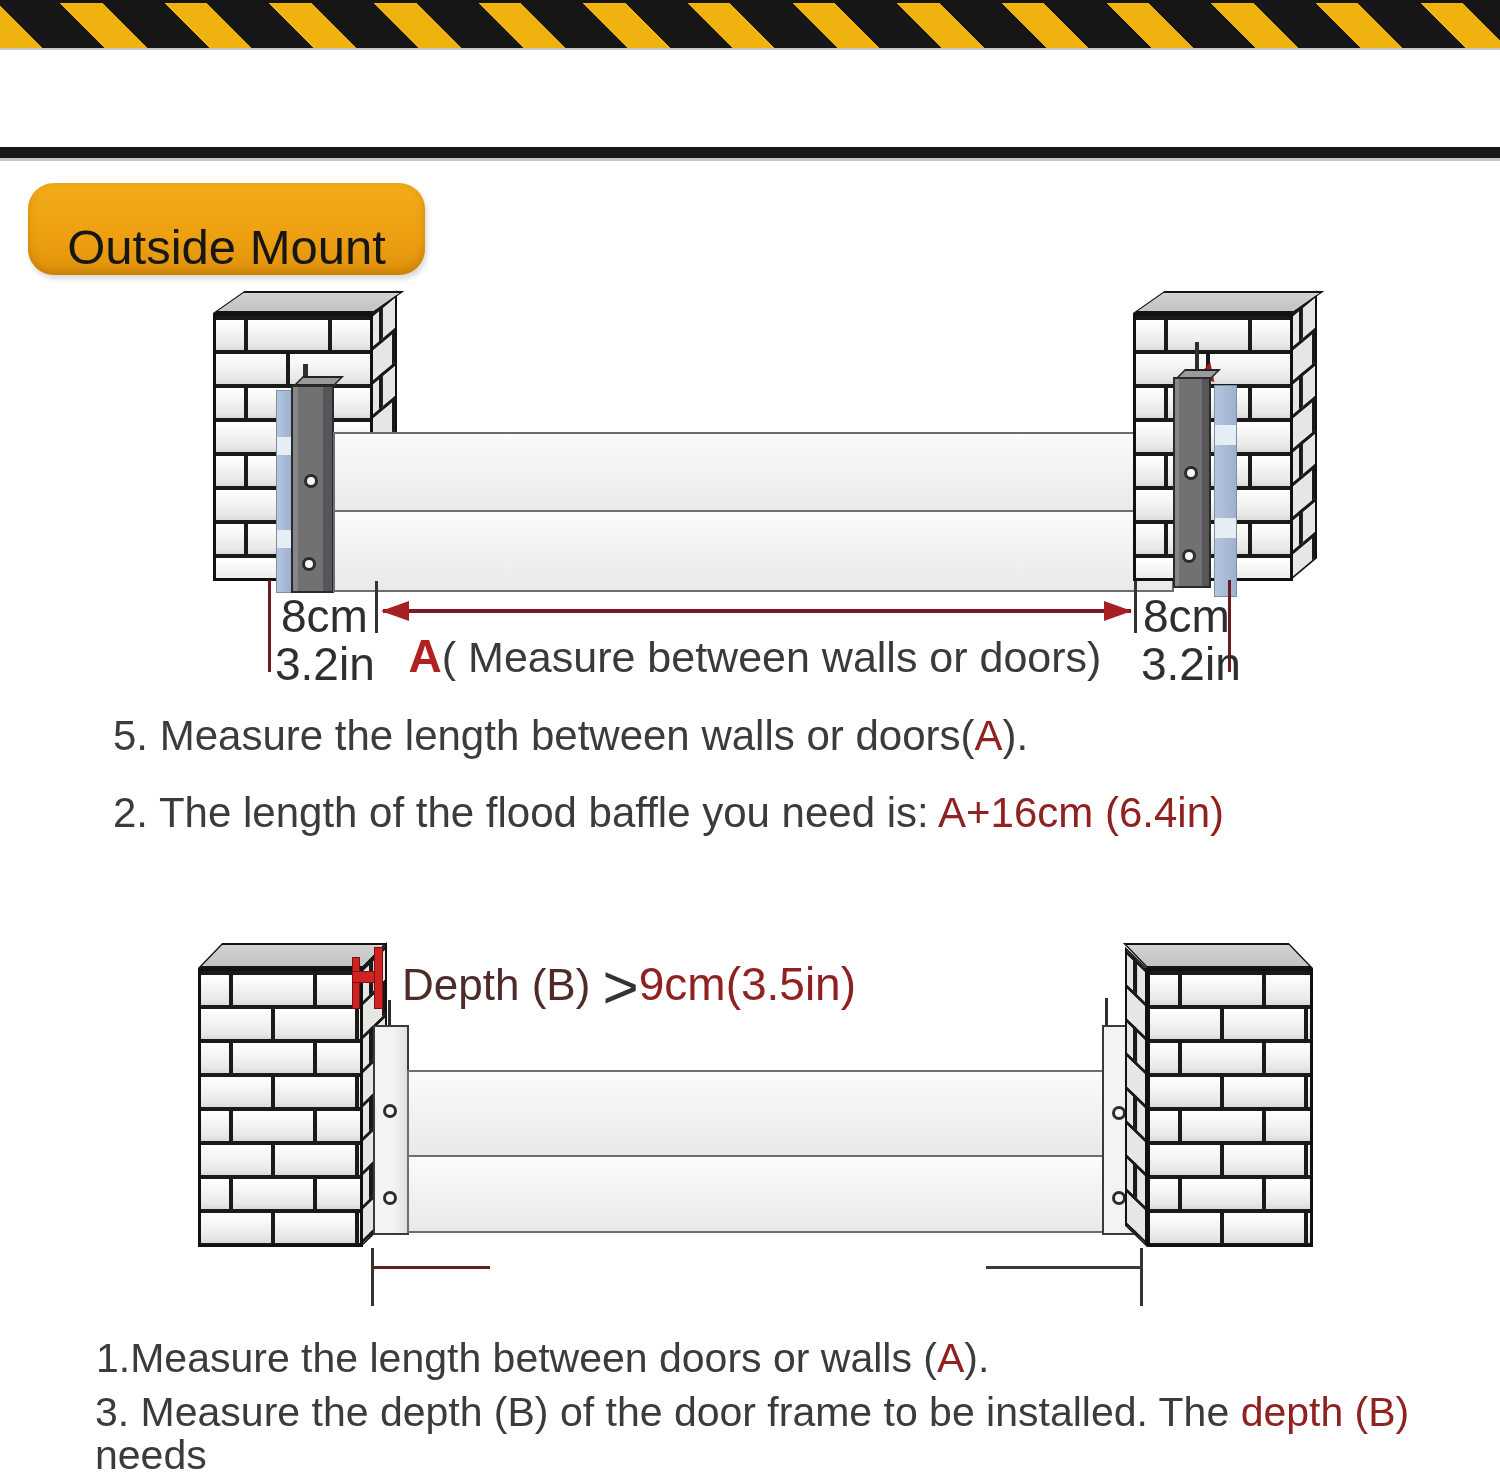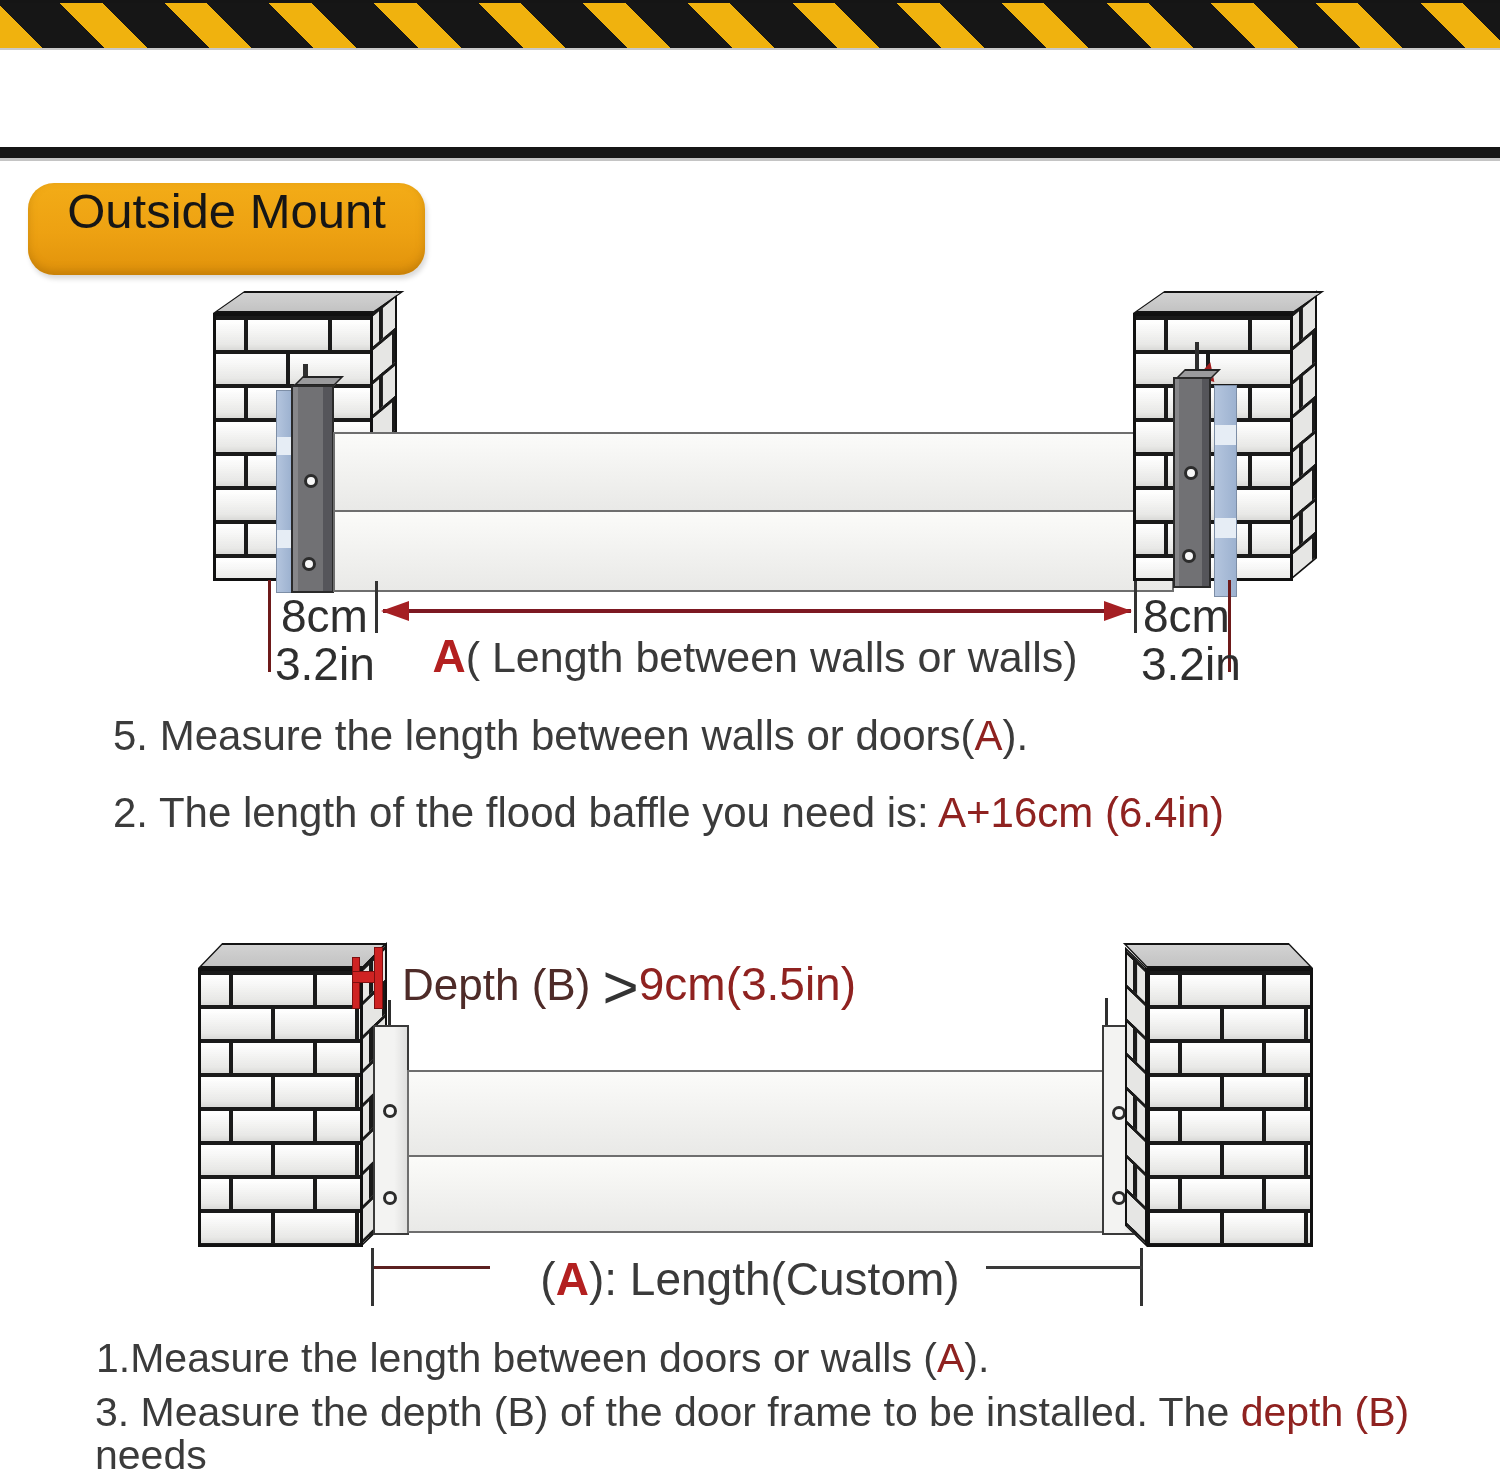--- a/index.html
+++ b/index.html
@@ -14,21 +14,21 @@
   .title-band{position:absolute;left:0;top:50px;width:1500px;height:97px;
         background:linear-gradient(180deg,#ffffff 0%,#f6f6f6 70%,#ececec 100%);
         display:flex;align-items:center;justify-content:center;}
   .title{font-size:70px;font-weight:bold;color:#111;transform:scaleX(.96);
         letter-spacing:-1px;white-space:nowrap;
         text-shadow:3px 4px 3px #9a9a9a, 1px 1px 0 #555;}
   .dark-bar{position:absolute;left:0;top:147px;width:1500px;height:11px;background:#161616;
         box-shadow:0 3px 0 #c4c4c4;}
 
   
-  .pill{position:absolute;border-radius:26px;display:flex;align-items:flex-start;justify-content:center;
+  .pill{position:absolute;border-radius:26px;display:flex;align-items:flex-end;justify-content:center;
         background:linear-gradient(180deg,#f3ac17 0%,#eda112 55%,#e1920b 100%);
         box-shadow:inset 0 -4px 8px rgba(140,90,0,.35), 2px 4px 5px rgba(0,0,0,.15);
         font-size:49px;color:#161616;}
 
   
   .diagram{position:absolute;left:0;width:1280px;}
   .abs{position:absolute;}
   .brick-front{border:3px solid #111;box-sizing:border-box;background-color:#f2f2f0;
     background-image:
       linear-gradient(180deg,#1a1a1a 4px,transparent 4px),
@@ -125,21 +125,21 @@
 
     <div class="abs tick-red" style="left:268px;top:295px;height:92px;"></div>
     <div class="abs tick" style="left:375px;top:296px;height:52px;"></div>
     <div class="abs dim-text" style="left:281px;top:308px;">8cm</div>
     <div class="abs dim-text" style="left:275px;top:356px;">3.2in</div>
 
     <div class="abs dim-line" style="left:383px;top:324px;width:748px;"></div>
     <div class="abs arrow-left" style="left:381px;top:316px;"></div>
     <div class="abs arrow-right" style="left:1104px;top:316px;"></div>
     <div class="abs span-label" style="left:400px;top:348px;width:710px;">
-      <span class="a-red">A</span><span>( Length between walls or walls)</span>
+      <span class="a-red">A</span><span>( Measure between walls or doors)</span>
     </div>
 
     <div class="abs tick" style="left:1134px;top:296px;height:52px;"></div>
     <div class="abs tick-red" style="left:1228px;top:295px;height:92px;"></div>
     <div class="abs dim-text" style="left:1143px;top:308px;">8cm</div>
     <div class="abs dim-text" style="left:1141px;top:356px;">3.2in</div>
   </div>
 
   <div class="step abs" style="position:absolute;left:113px;top:714px;">
     <span>5. Measure the length between walls or doors(</span><span class="accent">A</span><span>).</span>
@@ -177,23 +177,20 @@
     <div class="abs hole" style="left:1112px;top:251px;"></div>
 
     <div class="abs brick-side" style="left:1125px;top:28px;width:22px;height:279px;transform:skewY(44deg);transform-origin:100% 0;"></div>
     <div class="abs top-face" style="left:1147px;top:3px;width:166px;height:25px;transform:skewX(44deg);transform-origin:0 100%;"></div>
     <div class="abs brick-front" style="left:1147px;top:28px;width:166px;height:279px;"></div>
 
     <div class="abs tick" style="left:371px;top:308px;height:58px;"></div>
     <div class="abs tick" style="left:1140px;top:308px;height:58px;"></div>
     <div class="abs hline-red" style="left:374px;top:326px;width:116px;"></div>
     <div class="abs hline" style="left:986px;top:326px;width:156px;"></div>
-    <div class="abs inside-a-label" style="left:490px;top:314px;width:520px;">
-      <span>(</span><span class="a-red">A</span><span>): Length(Custom)</span>
-    </div>
   </div>
 
   <div class="bstep" style="position:absolute;left:96px;top:1337px;white-space:nowrap;">
     <span>1.Measure the length between doors or walls (</span><span class="accent">A</span><span>).</span>
   </div>
   <div class="bstep" style="position:absolute;left:95px;top:1391px;width:1395px;">
     <div>
       <span>3. Measure the depth (B) of the door frame to be installed. The </span><span class="accent">depth (B)</span><span> needs</span>
     </div>
 

